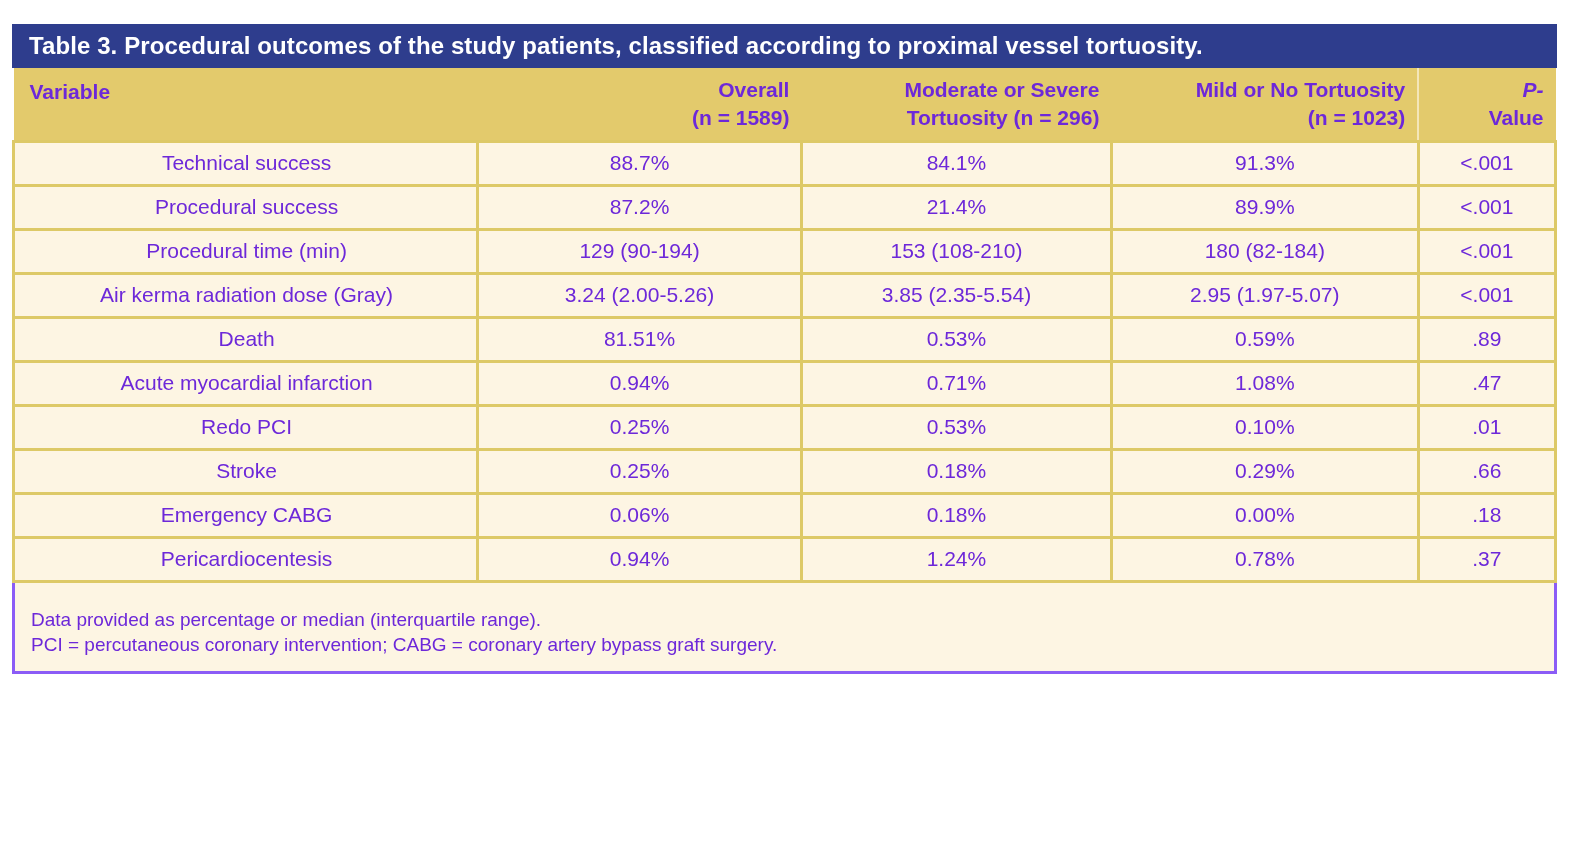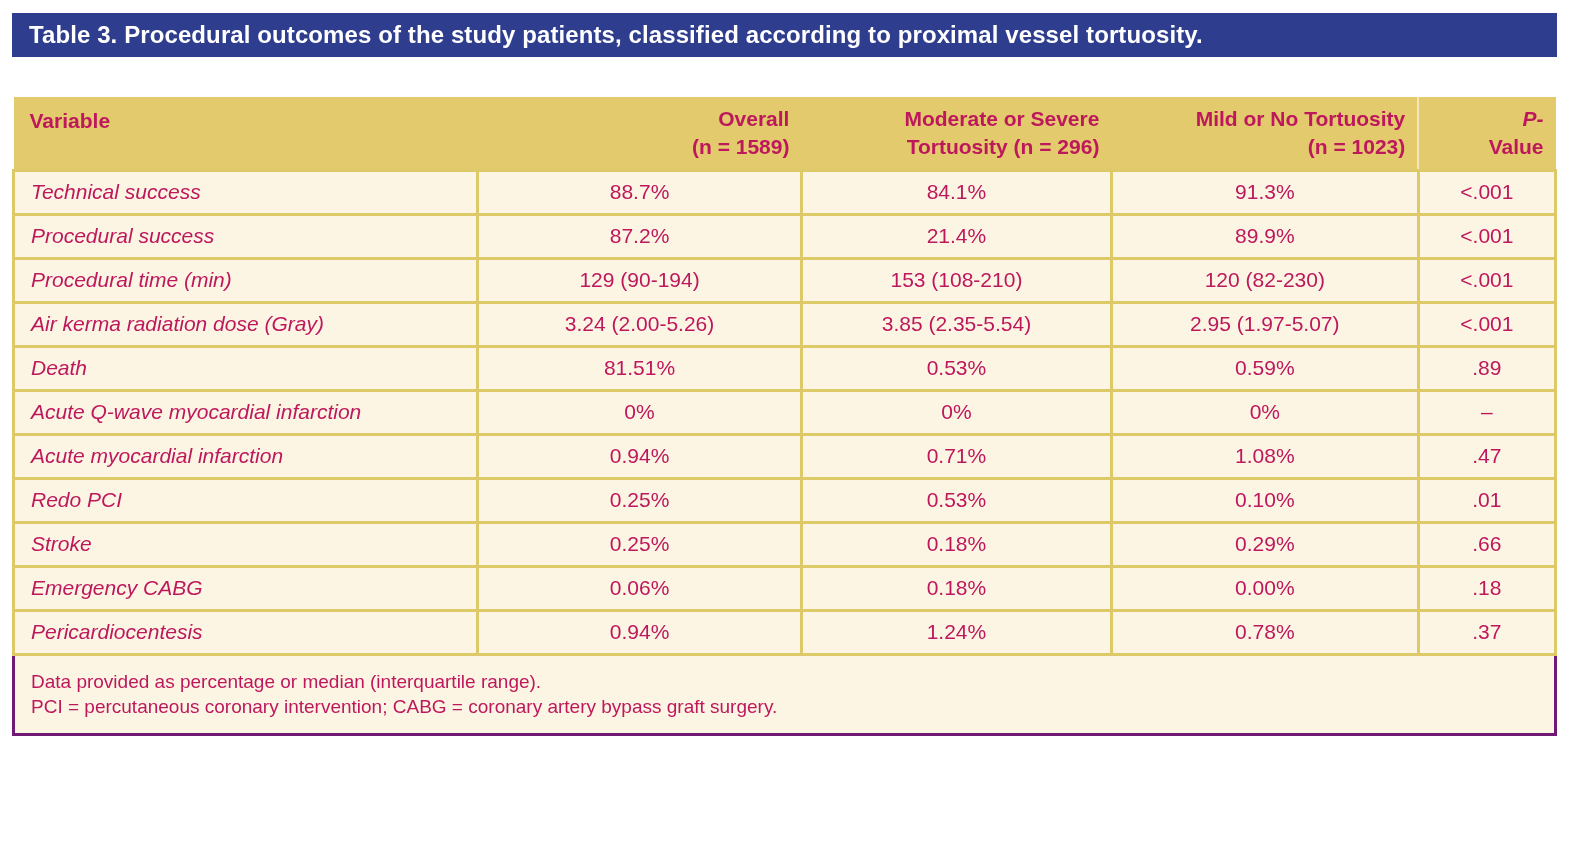--- a/index.html
+++ b/index.html
@@ -4,41 +4,40 @@
 <style>
   * { box-sizing: border-box; margin: 0; padding: 0; }
   html, body {
     width: 1592px; height: 856px;
     background: #ffffff;
     font-family: "Liberation Sans", sans-serif;
     overflow: hidden;
   }
   .table-wrap {
     position: absolute;
-    left: 12px; top: 13px;
+    left: 12px; top: 24px;
     width: 1545px;
   }
   .title-bar {
     width: 100%;
     height: 44px;
     background: #2e3d8d;
     color: #ffffff;
     font-size: 24px;
     font-weight: bold;
     display: flex;
     align-items: center;
     padding: 0 17px;
     letter-spacing: 0.1px;
   }
   table.data-table {
     width: 100%;
     border-collapse: collapse;
     table-layout: fixed;
-    color: #be185d;
-    margin-top: 40px;
+    color: #6d28d9;
   }
   col.c1 { width: 30.1%; }
   col.c2 { width: 21.0%; }
   col.c3 { width: 20.1%; }
   col.c4 { width: 19.9%; }
   col.c5 { width: 8.9%; }
   thead th {
     background: #e3ca6c;
     height: 73px;
     vertical-align: middle;
@@ -62,30 +61,29 @@
   tbody td {
     background: #fdf5e3;
     border: 3px solid #ddc967;
     height: 44px;
     font-size: 21px;
     text-align: center;
     padding: 6px 14px;
     line-height: 1.2;
   }
   tbody td.var-cell {
-    text-align: left;
+    text-align: center;
     padding-left: 16px;
-    font-style: italic;
   }
   tfoot td {
     background: #fdf5e3;
-    border: 3px solid #701a75;
+    border: 3px solid #8b5cf6;
     font-size: 19px;
     line-height: 25px;
-    padding: 13px 16px 14px 16px;
+    padding: 24px 16px 14px 16px;
     text-align: left;
   }
   .fn-line { display: block; }
 </style>
 </head>
 <body>
 
 <div class="table-wrap">
 
   <div class="title-bar">
@@ -135,45 +133,38 @@
         <td class="var-cell">Procedural success</td>
         <td>87.2%</td>
         <td>21.4%</td>
         <td>89.9%</td>
         <td>&lt;.001</td>
       </tr>
       <tr>
         <td class="var-cell">Procedural time (min)</td>
         <td>129 (90-194)</td>
         <td>153 (108-210)</td>
-        <td>120 (82-230)</td>
+        <td>180 (82-184)</td>
         <td>&lt;.001</td>
       </tr>
       <tr>
         <td class="var-cell">Air kerma radiation dose (Gray)</td>
         <td>3.24 (2.00-5.26)</td>
         <td>3.85 (2.35-5.54)</td>
         <td>2.95 (1.97-5.07)</td>
         <td>&lt;.001</td>
       </tr>
       <tr>
         <td class="var-cell">Death</td>
         <td>81.51%</td>
         <td>0.53%</td>
         <td>0.59%</td>
         <td>.89</td>
       </tr>
       <tr>
-        <td class="var-cell">Acute Q-wave myocardial infarction</td>
-        <td>0%</td>
-        <td>0%</td>
-        <td>0%</td>
-        <td>–</td>
-      </tr>
-      <tr>
         <td class="var-cell">Acute myocardial infarction</td>
         <td>0.94%</td>
         <td>0.71%</td>
         <td>1.08%</td>
         <td>.47</td>
       </tr>
       <tr>
         <td class="var-cell">Redo PCI</td>
         <td>0.25%</td>
         <td>0.53%</td>

